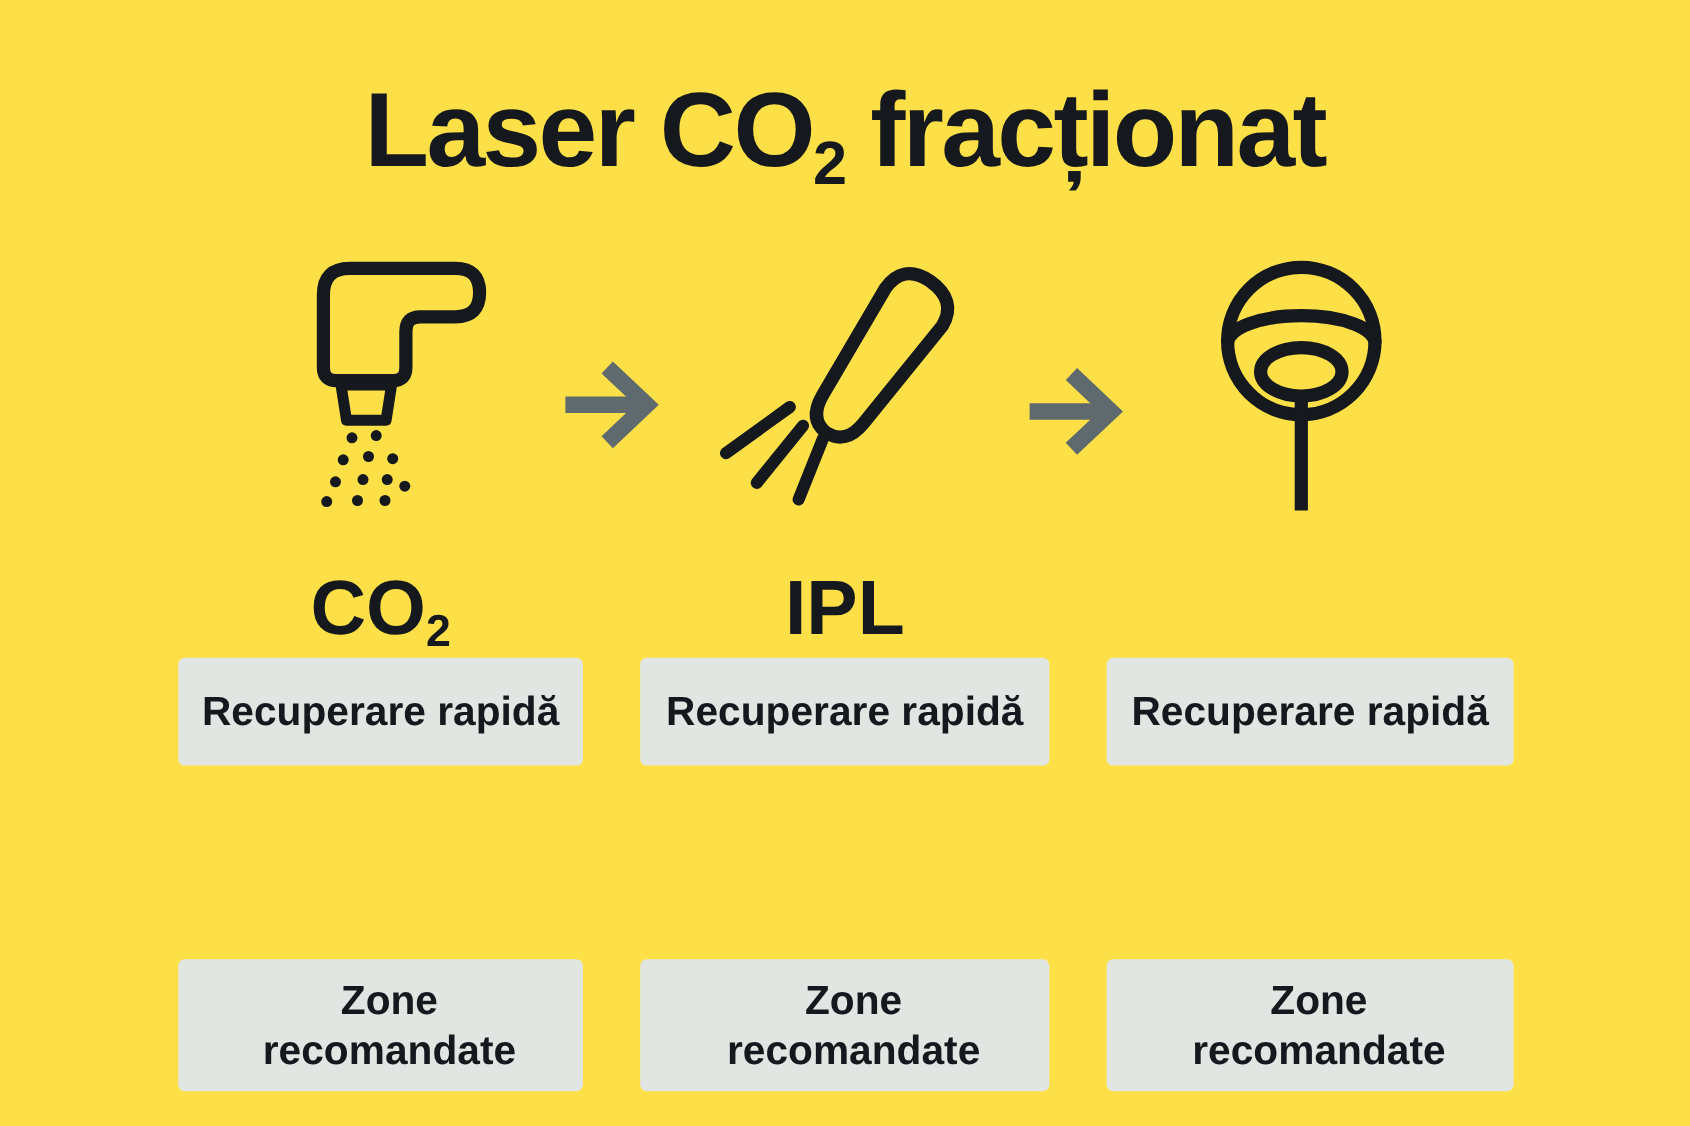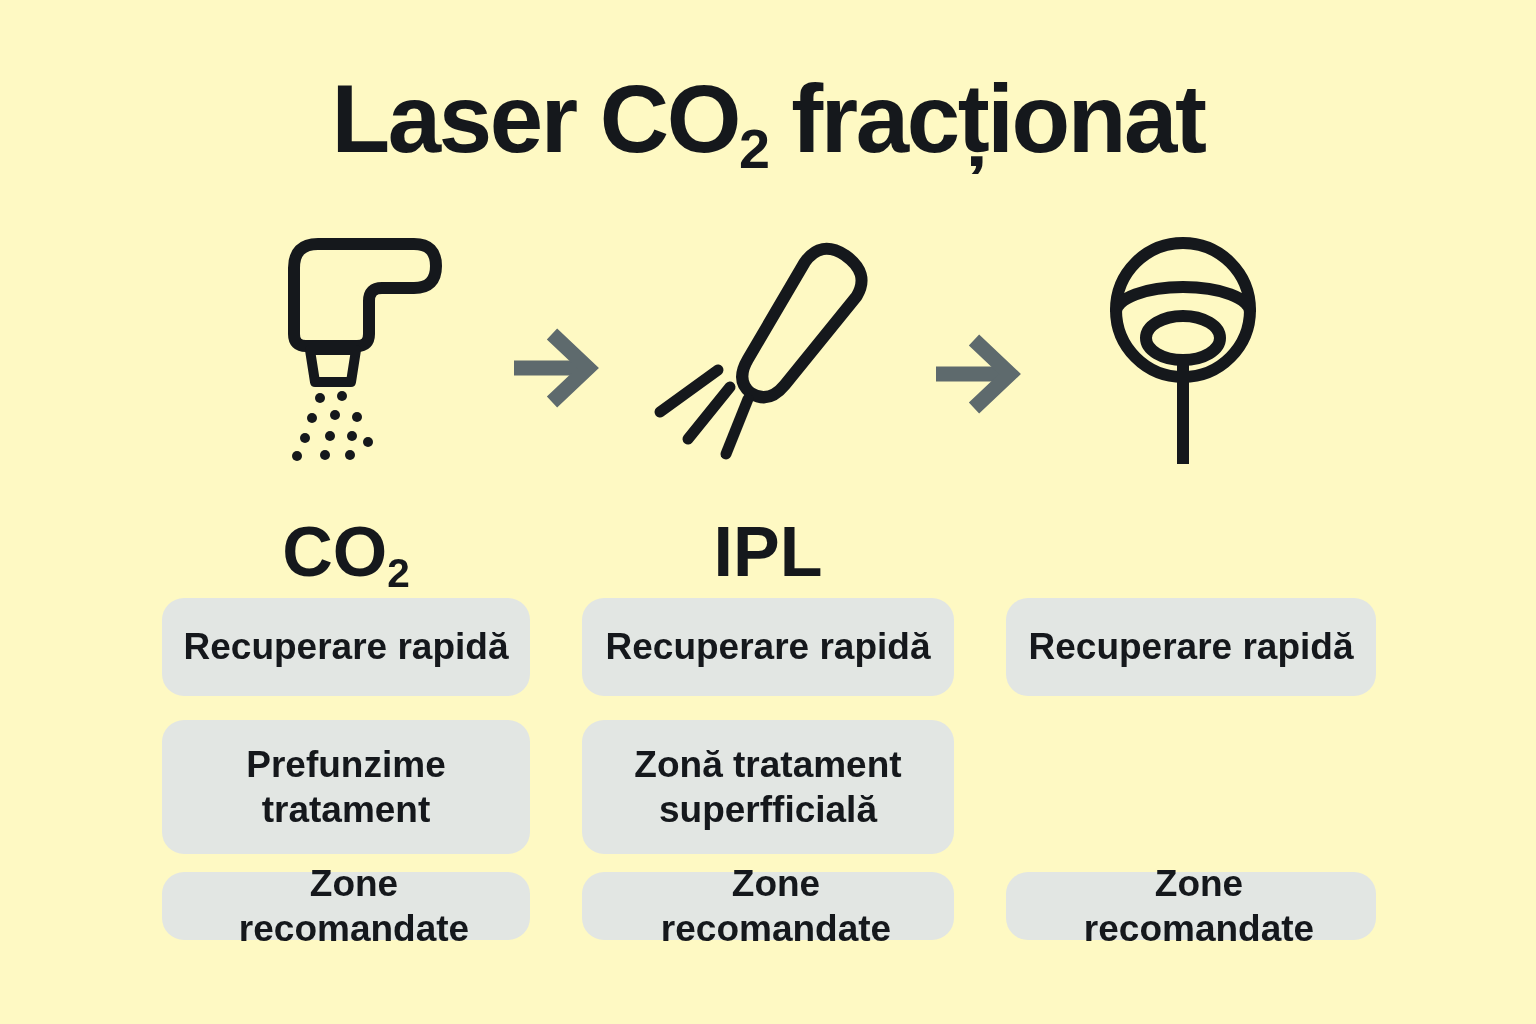--- a/index.html
+++ b/index.html
@@ -1,18 +1,18 @@
 <!DOCTYPE html>
 <html><head>
 <meta charset="utf-8">
 <style>
   html,body { margin:0; padding:0; background:#fafaf4; }
   .canvas {
     position:relative; width:1536px; height:1024px;
-    background:#fef9c3; overflow:hidden;
+    background:#fde047; overflow:hidden;
     font-family:"Liberation Sans", sans-serif; color:#15181c;
   }
 
   
   .title {
     position:absolute; top:66px; left:0; width:100%;
     text-align:center; font-size:96px; font-weight:700;
     letter-spacing:-0.025em; line-height:1.1; white-space:nowrap;
   }
   .sub { font-size:0.58em; position:relative; top:0.28em; letter-spacing:0; }
@@ -30,28 +30,28 @@
   #col-ndyag .icon-wrap { left:96px;  top:230px; width:162px; height:240px; }
 
   .col-label {
     position:absolute; top:512px; left:0; width:100%;
     text-align:center; font-size:70px; font-weight:700; white-space:nowrap;
   }
 
   
   .pill {
     position:absolute; left:0; width:100%;
-    background:#e2e6e3; border-radius:22px;
+    background:#e2e6e3; border-radius:6px;
     display:flex; align-items:center; justify-content:center;
     text-align:center; font-size:37px; font-weight:700; line-height:1.22;
     padding:0 14px; box-sizing:border-box;
   }
   .pill-1 { top:598px; height:98px; }
   .pill-2 { top:720px; height:134px; }
-  .pill-3 { top:872px; height:68px;padding-left:30px; }
+  .pill-3 { top:872px; height:120px;padding-left:30px; }
 
   
   .arrow { position:absolute; width:100px; height:80px; }
   #arrow-1 { left:512px; top:328px; }
   #arrow-2 { left:934px; top:334px; }
 
   .ink    { stroke:#15181c; fill:none; stroke-width:12; stroke-linejoin:round; }
   .ink-th { stroke:#15181c; fill:none; stroke-width:10; stroke-linejoin:round; }
   .ray    { stroke:#15181c; fill:none; stroke-width:11; stroke-linecap:round; }
   .dot    { fill:#15181c; }
@@ -82,21 +82,20 @@
         <circle class="dot" cx="11" cy="220" r="5"></circle>
           <circle class="dot" cx="39" cy="219" r="5"></circle>
         <circle class="dot" cx="64" cy="219" r="5"></circle>
           <circle class="dot" cx="82" cy="206" r="5"></circle>
       </svg>
     </div>
     <div class="col-label">
       <span>CO</span><span class="sub">2</span>
     </div>
     <div class="pill pill-1">Recuperare rapidă</div>
-    <div class="pill pill-2">Prefunzime tratament</div>
     <div class="pill pill-3">Zone recomandate</div>
   </div>
 
   <div class="arrow" id="arrow-1">
     <svg width="100" height="80" viewBox="0 0 100 80">
       <path class="arrow-stroke" d="M 2 40 L 70 40"></path>
       <path class="arrow-stroke" d="M 40 6 L 76 40 L 40 74"></path>
     </svg>
   </div>
 
@@ -108,21 +107,20 @@
         </g>
         <path class="ray" d="M 70 132 L 12 174"></path>
         <path class="ray" d="M 82 149 L 40 201"></path>
         <path class="ray" d="M 100 161 L 78 216"></path>
       </svg>
     </div>
     <div class="col-label">
       <span>IPL</span><span class="sub"></span>
     </div>
     <div class="pill pill-1">Recuperare rapidă</div>
-    <div class="pill pill-2">Zonă tratament superfficială</div>
     <div class="pill pill-3">Zone recomandate</div>
   </div>
 
   <div class="arrow" id="arrow-2">
     <svg width="100" height="80" viewBox="0 0 100 80">
       <path class="arrow-stroke" d="M 2 40 L 70 40"></path>
       <path class="arrow-stroke" d="M 40 6 L 76 40 L 40 74"></path>
     </svg>
   </div>
 

